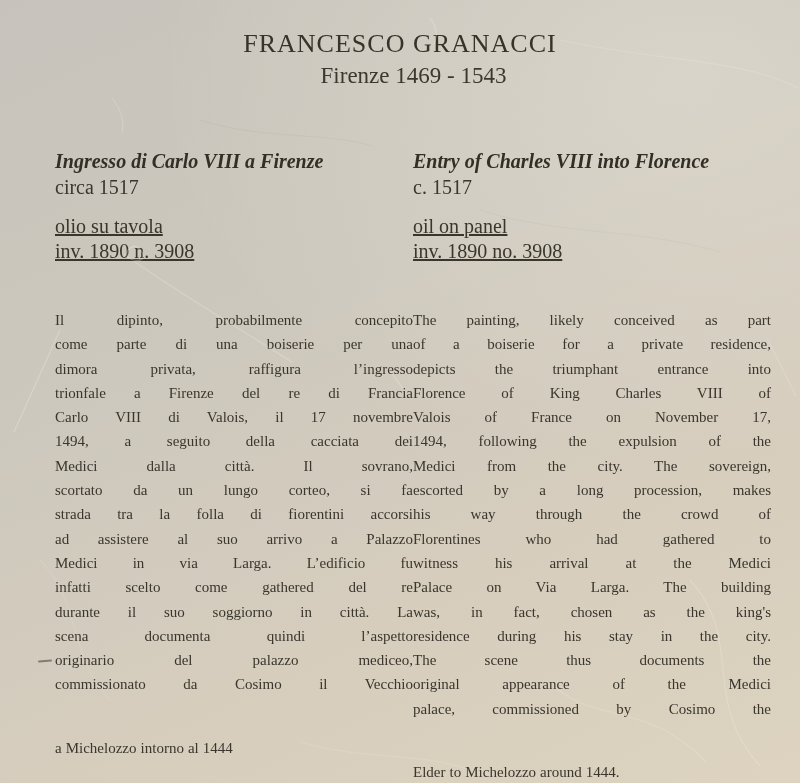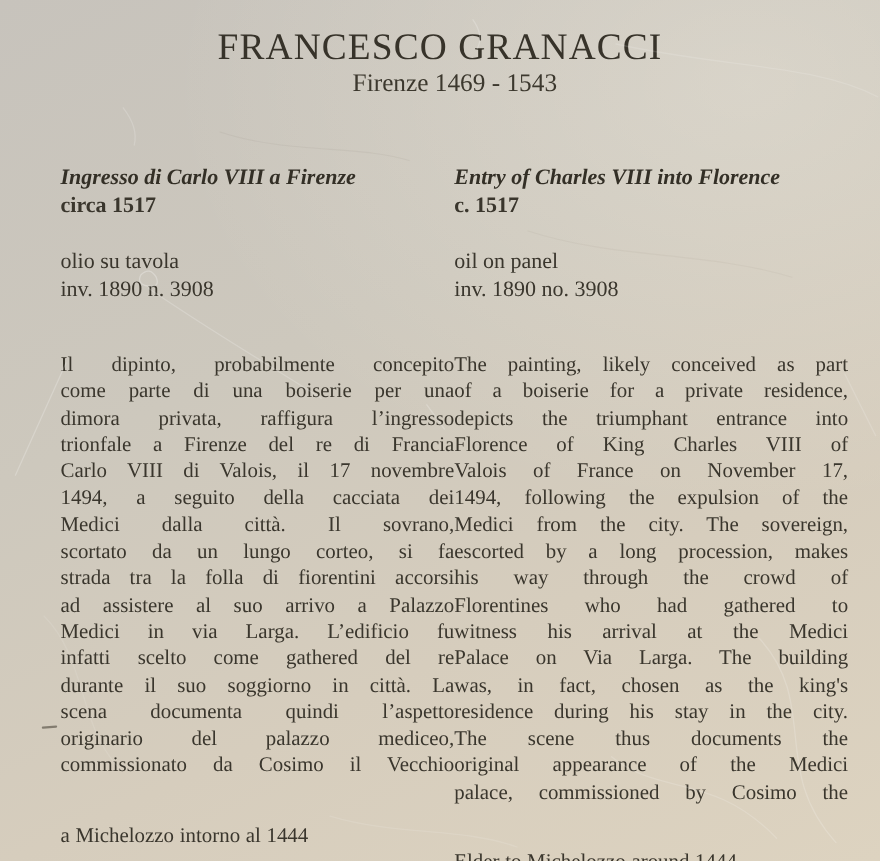--- a/index.html
+++ b/index.html
@@ -12,41 +12,41 @@
     position: relative;
     width: 800px; height: 783px;
     overflow: hidden;
     color: var(--ink, #3a362d);
     background:
       radial-gradient(120% 90% at 85% 10%, rgba(255,250,238,0.25) 0%, rgba(255,250,238,0) 55%),
       linear-gradient(155deg, var(--bg-top, #c7c3bc) 0%, #cdc8bd 38%, #d6cdbd 68%, var(--bg-bottom, #ddd3c0) 100%);
   }
   .hdr { text-align: center; padding-top: 26px; }
   .artist {
-    font-size: 34px; line-height: 36px;
+    font-size: 26px; line-height: 36px;
     letter-spacing: 1px; font-weight: 400;
     color: #37332a;
   }
   .lifedates { font-size: 23px; line-height: 28px; color: #3c382e; padding-left: 27px; }
   .columns {
     display: grid;
     grid-template-columns: 1fr 1fr;
     margin-top: 58px;
     padding: 0 29px 0 55px;
   }
   .work-title {
     margin: 0;
     font-size: 20px; line-height: 26px;
     font-weight: 700; font-style: italic;
     color: #332f26;
   }
-  .work-date { font-size: 20px; line-height: 26px; font-weight: bold; }
-  .medium-block { margin-top: 26px; }
+  .work-date { font-size: 20px; line-height: 26px; }
+  .medium-block { margin-top: 14px; text-decoration: underline; }
   .medium-line { font-size: 20px; line-height: 25px; }
-  .desc { margin-top: 44px; font-size: 19px; }
+  .desc { margin-top: 44px; font-size: 15px; }
   .jline {
     line-height: 24.3px;
     text-align: justify;
     text-align-last: justify;
     word-spacing: 0.02em;
     white-space: normal;
   }
   .jline.last { text-align-last: left; margin-top: 39px; }
   .scratches { position: absolute; inset: 0; pointer-events: none; }
   .stray-mark {

